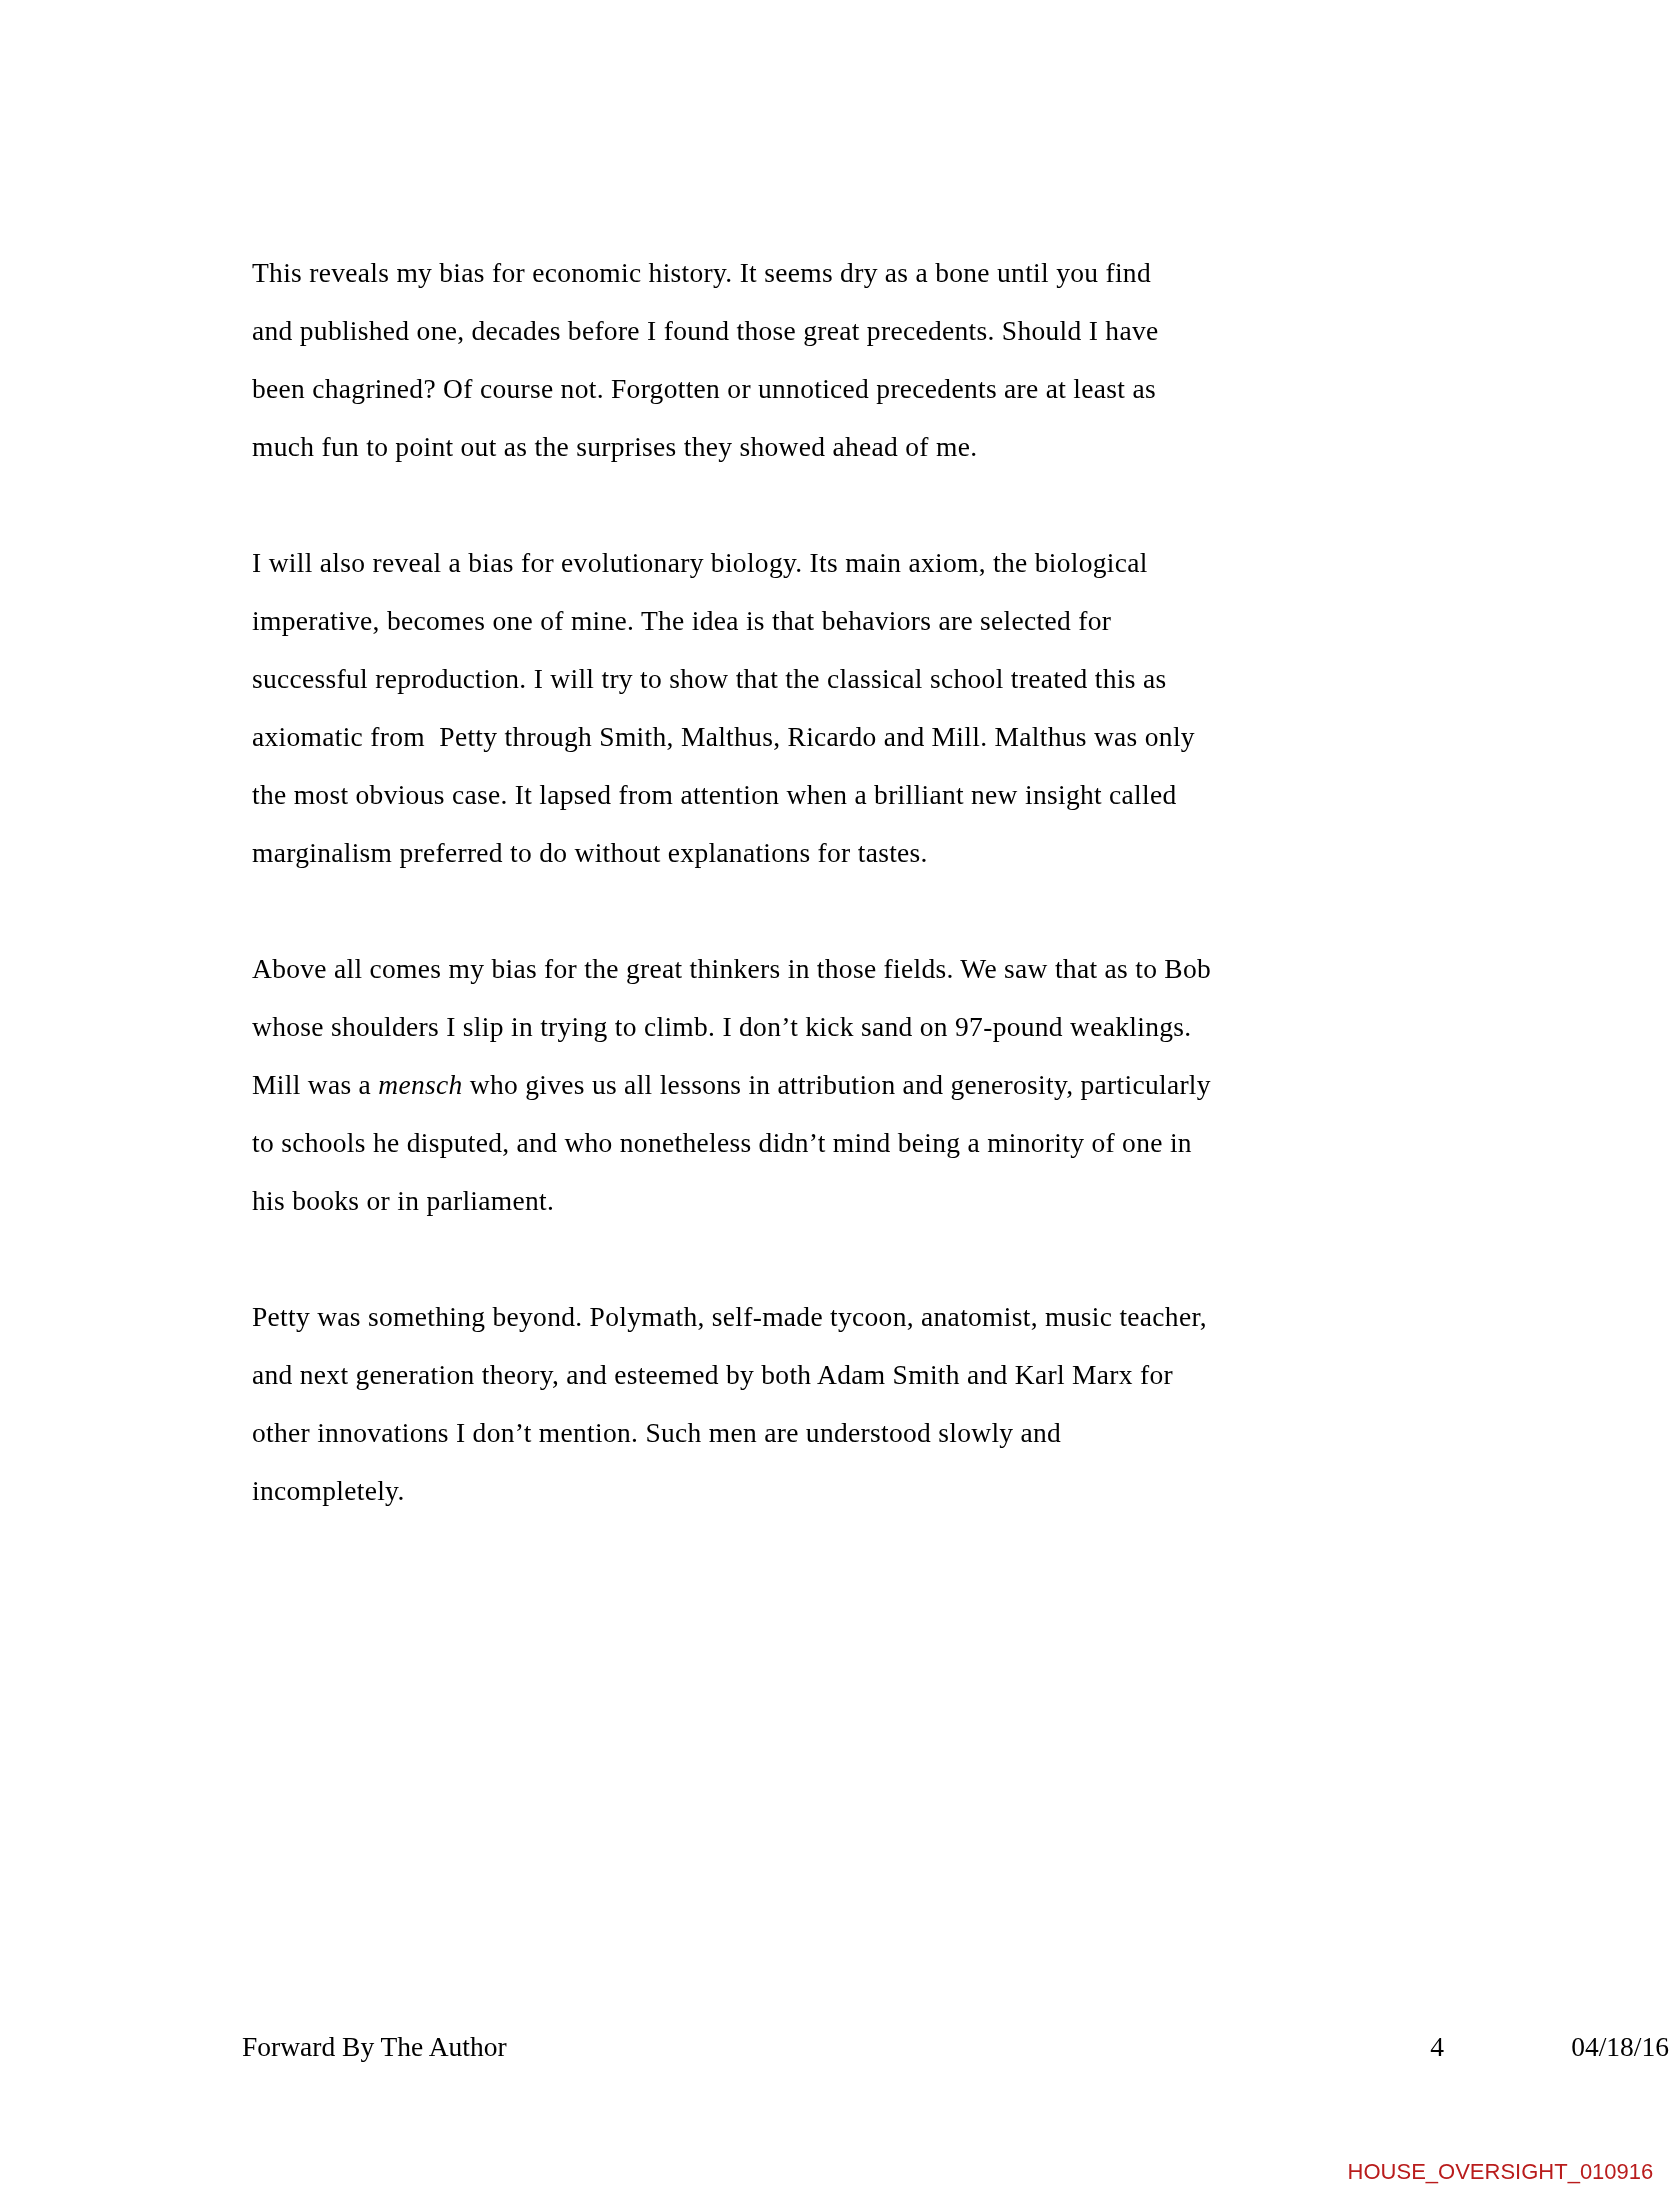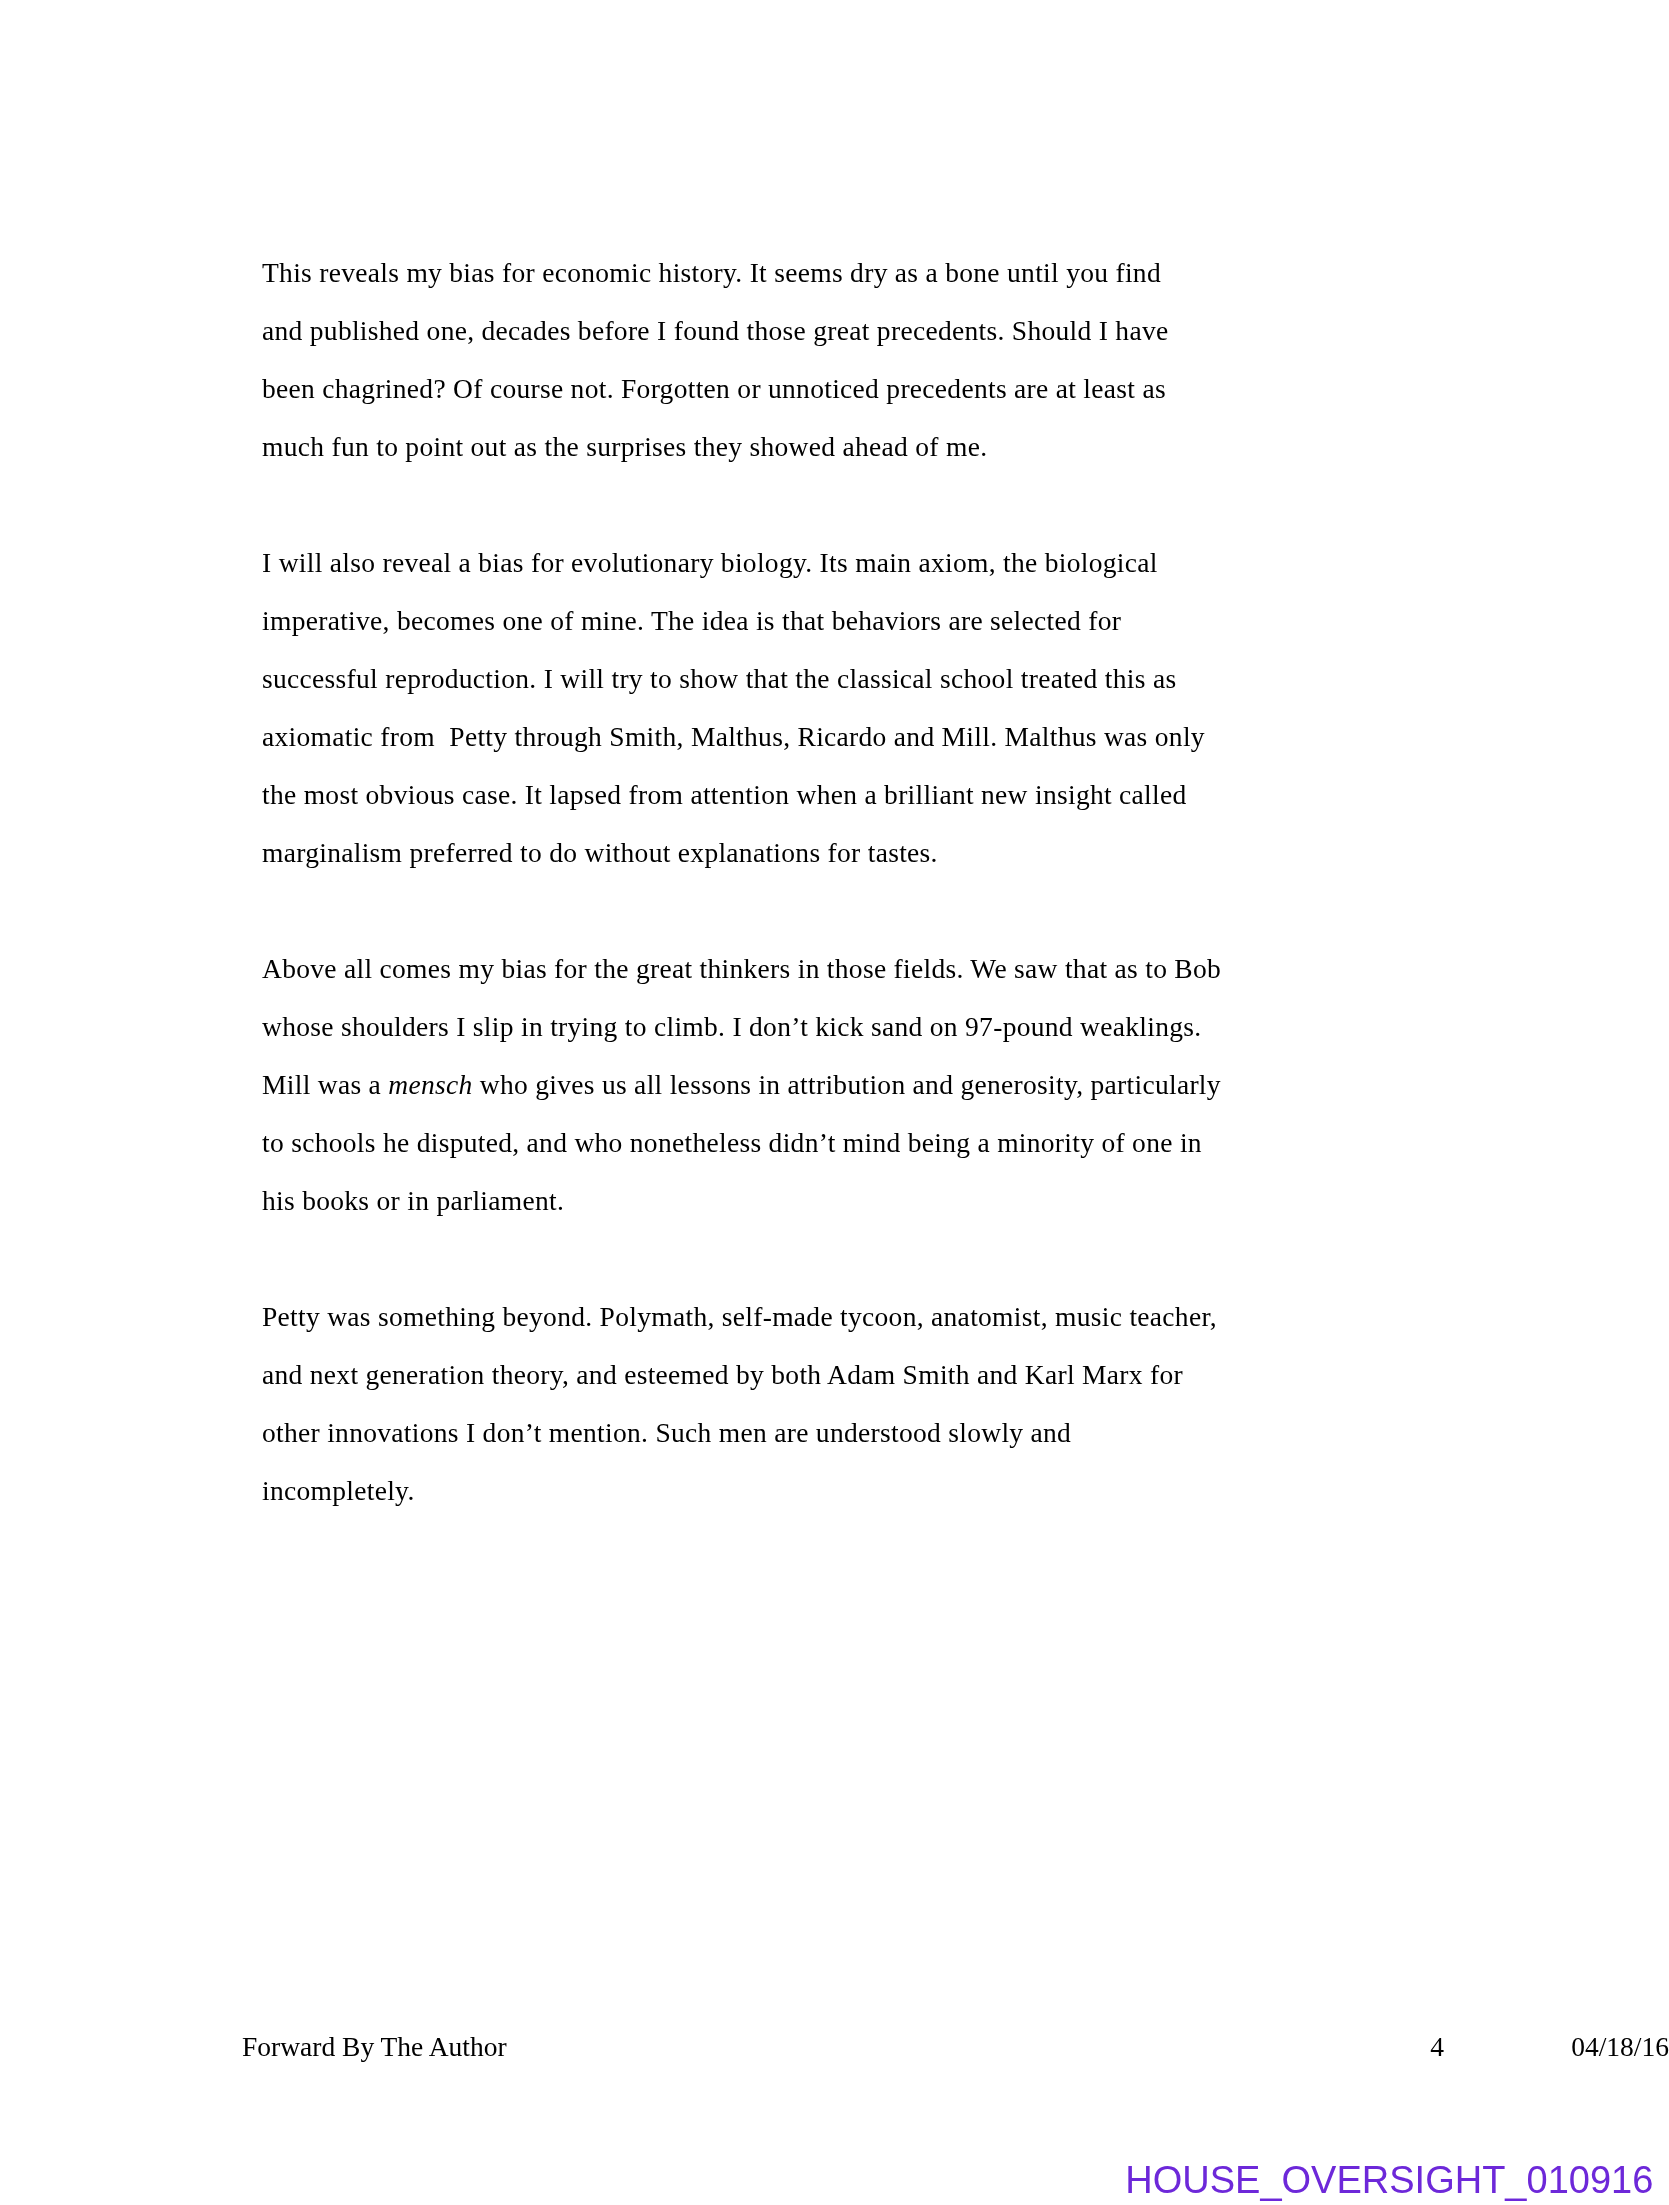--- a/index.html
+++ b/index.html
@@ -16,21 +16,21 @@
     font-family: "Liberation Serif", "DejaVu Serif", serif;
     color: #000000;
   }
   .body-text {
     position: absolute;
     top: 244px;
     left: 252px;
     right: 196px;
   }
   .para {
-    margin: 0 0 58px 10px;
+    margin: 0 0 58px 0;
     padding: 0;
   }
   .line {
     display: block;
     white-space: pre;
     font-size: 27.5px;
     line-height: 58px;
     letter-spacing: 0.3px;
   }
   .line em {
@@ -62,23 +62,23 @@
     position: absolute;
     right: 0;
     top: 0;
     white-space: pre;
   }
   .bates-stamp {
     position: absolute;
     top: 2160px;
     right: 15.7px;
     font-family: "Liberation Sans", "DejaVu Sans", sans-serif;
-    font-size: 38px;
+    font-size: 22px;
     line-height: 1.1;
-    color: #6d28d9;
+    color: #b91c1c;
     white-space: pre;
   }
 </style>
 </head>
 <body>
 
 <div class="page">
 
   <main class="body-text">
 

